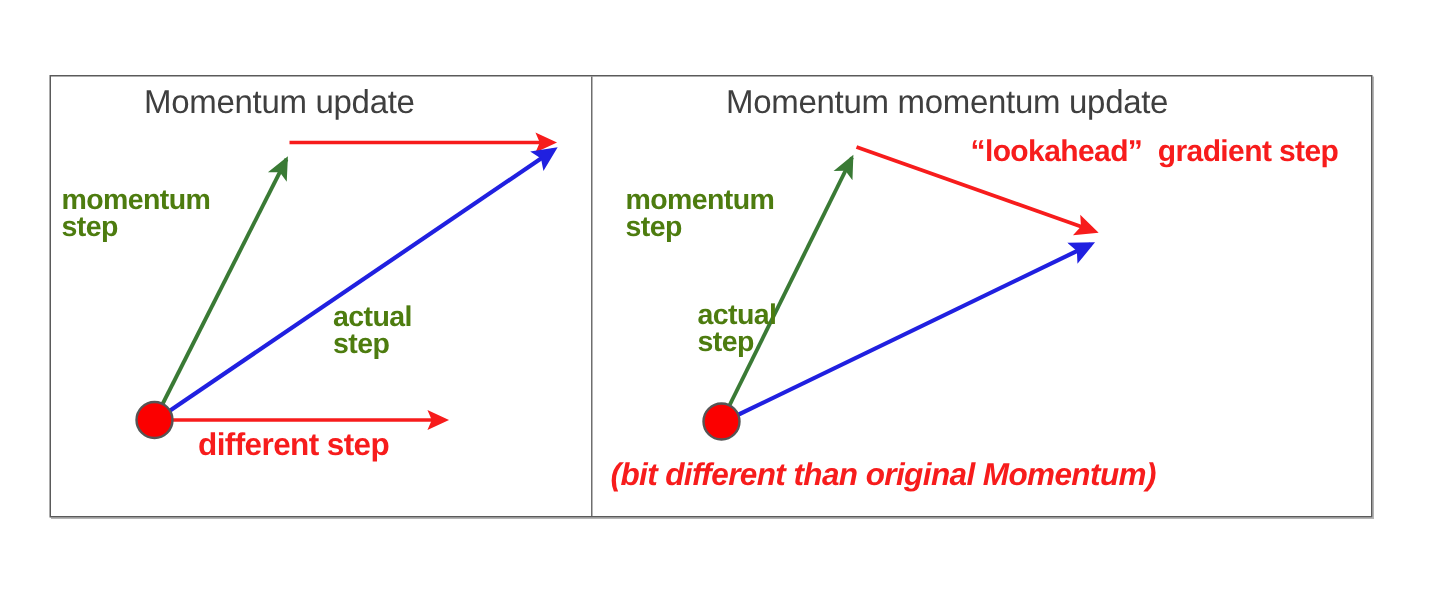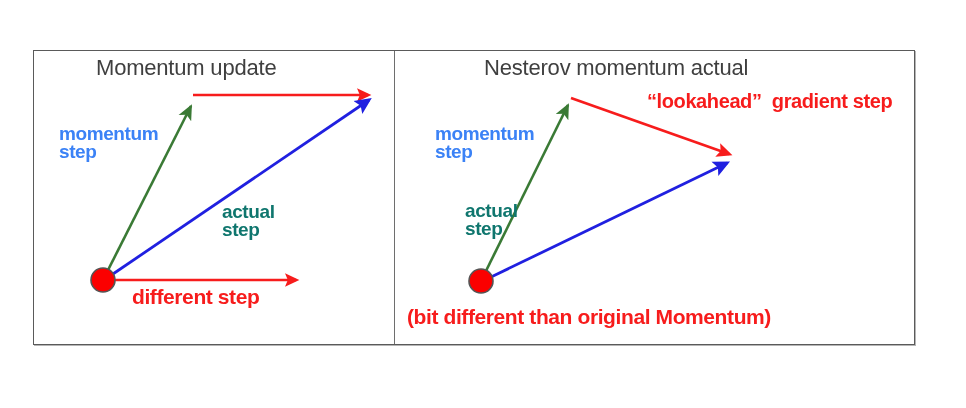--- a/index.html
+++ b/index.html
@@ -58,53 +58,53 @@
 
   .label {
     position: absolute;
     font-size: 19px;
     line-height: 18px;
     font-weight: bold;
     white-space: pre;
     font-family: "Liberation Sans", sans-serif;
     letter-spacing: -0.4px;
   }
-  .green { color: #3b82f6; margin-left: 18px; }
-  .blue  { color: #0f766e; }
+  .green { color: #4d7c0f; }
+  .blue  { color: #4d7c0f; }
   .red   { color: #f71c1c; }
 
   #label-momentum-left  { left: 41px;  top: 125px; }
   #label-actual-left    { left: 222px; top: 203px; }
   #label-gradient-left  { left: 132px; top: 288px; font-size: 21px; }
 
   #label-momentum-right { left: 417px; top: 125px; }
   #label-actual-right   { left: 465px; top: 202px; }
   #label-lookahead      { left: 620px; top: 92px;  font-size: 20px; margin-left: 27px; }
-  #label-note           { left: 407px; top: 308px; font-size: 21px; }
+  #label-note           { left: 407px; top: 308px; font-size: 21px; font-style: italic; }
 
   .vec-svg {
     position: absolute;
     left: 0;
     top: 0;
     width: 966px;
     height: 408px;
     pointer-events: none;
   }
 </style>
 </head>
 <body>
 
 <div id="figure">
 
   <div class="frame"></div>
   <div class="divider"></div>
 
   <div id="title-left" class="panel-title">Momentum update</div>
 
-  <div id="title-right" class="panel-title">Nesterov momentum actual</div>
+  <div id="title-right" class="panel-title">Momentum momentum update</div>
 
   <svg class="vec-svg" viewBox="0 0 966 408">
     <defs>
       <marker id="ah-green" markerWidth="7" markerHeight="7" refX="5.2" refY="3" orient="auto" markerUnits="strokeWidth">
         <path d="M0,0.3 L6,3 L0,5.7 L1.4,3 Z" fill="#3a7a35"></path>
       </marker>
       <marker id="ah-red" markerWidth="6.2" markerHeight="6.2" refX="4.6" refY="3" orient="auto" markerUnits="strokeWidth">
         <path d="M0,0.2 L6,3 L0,5.8 L1.2,3 Z" fill="#f71c1c"></path>
       </marker>
       <marker id="ah-blue" markerWidth="6.4" markerHeight="6.4" refX="4.8" refY="3" orient="auto" markerUnits="strokeWidth">

